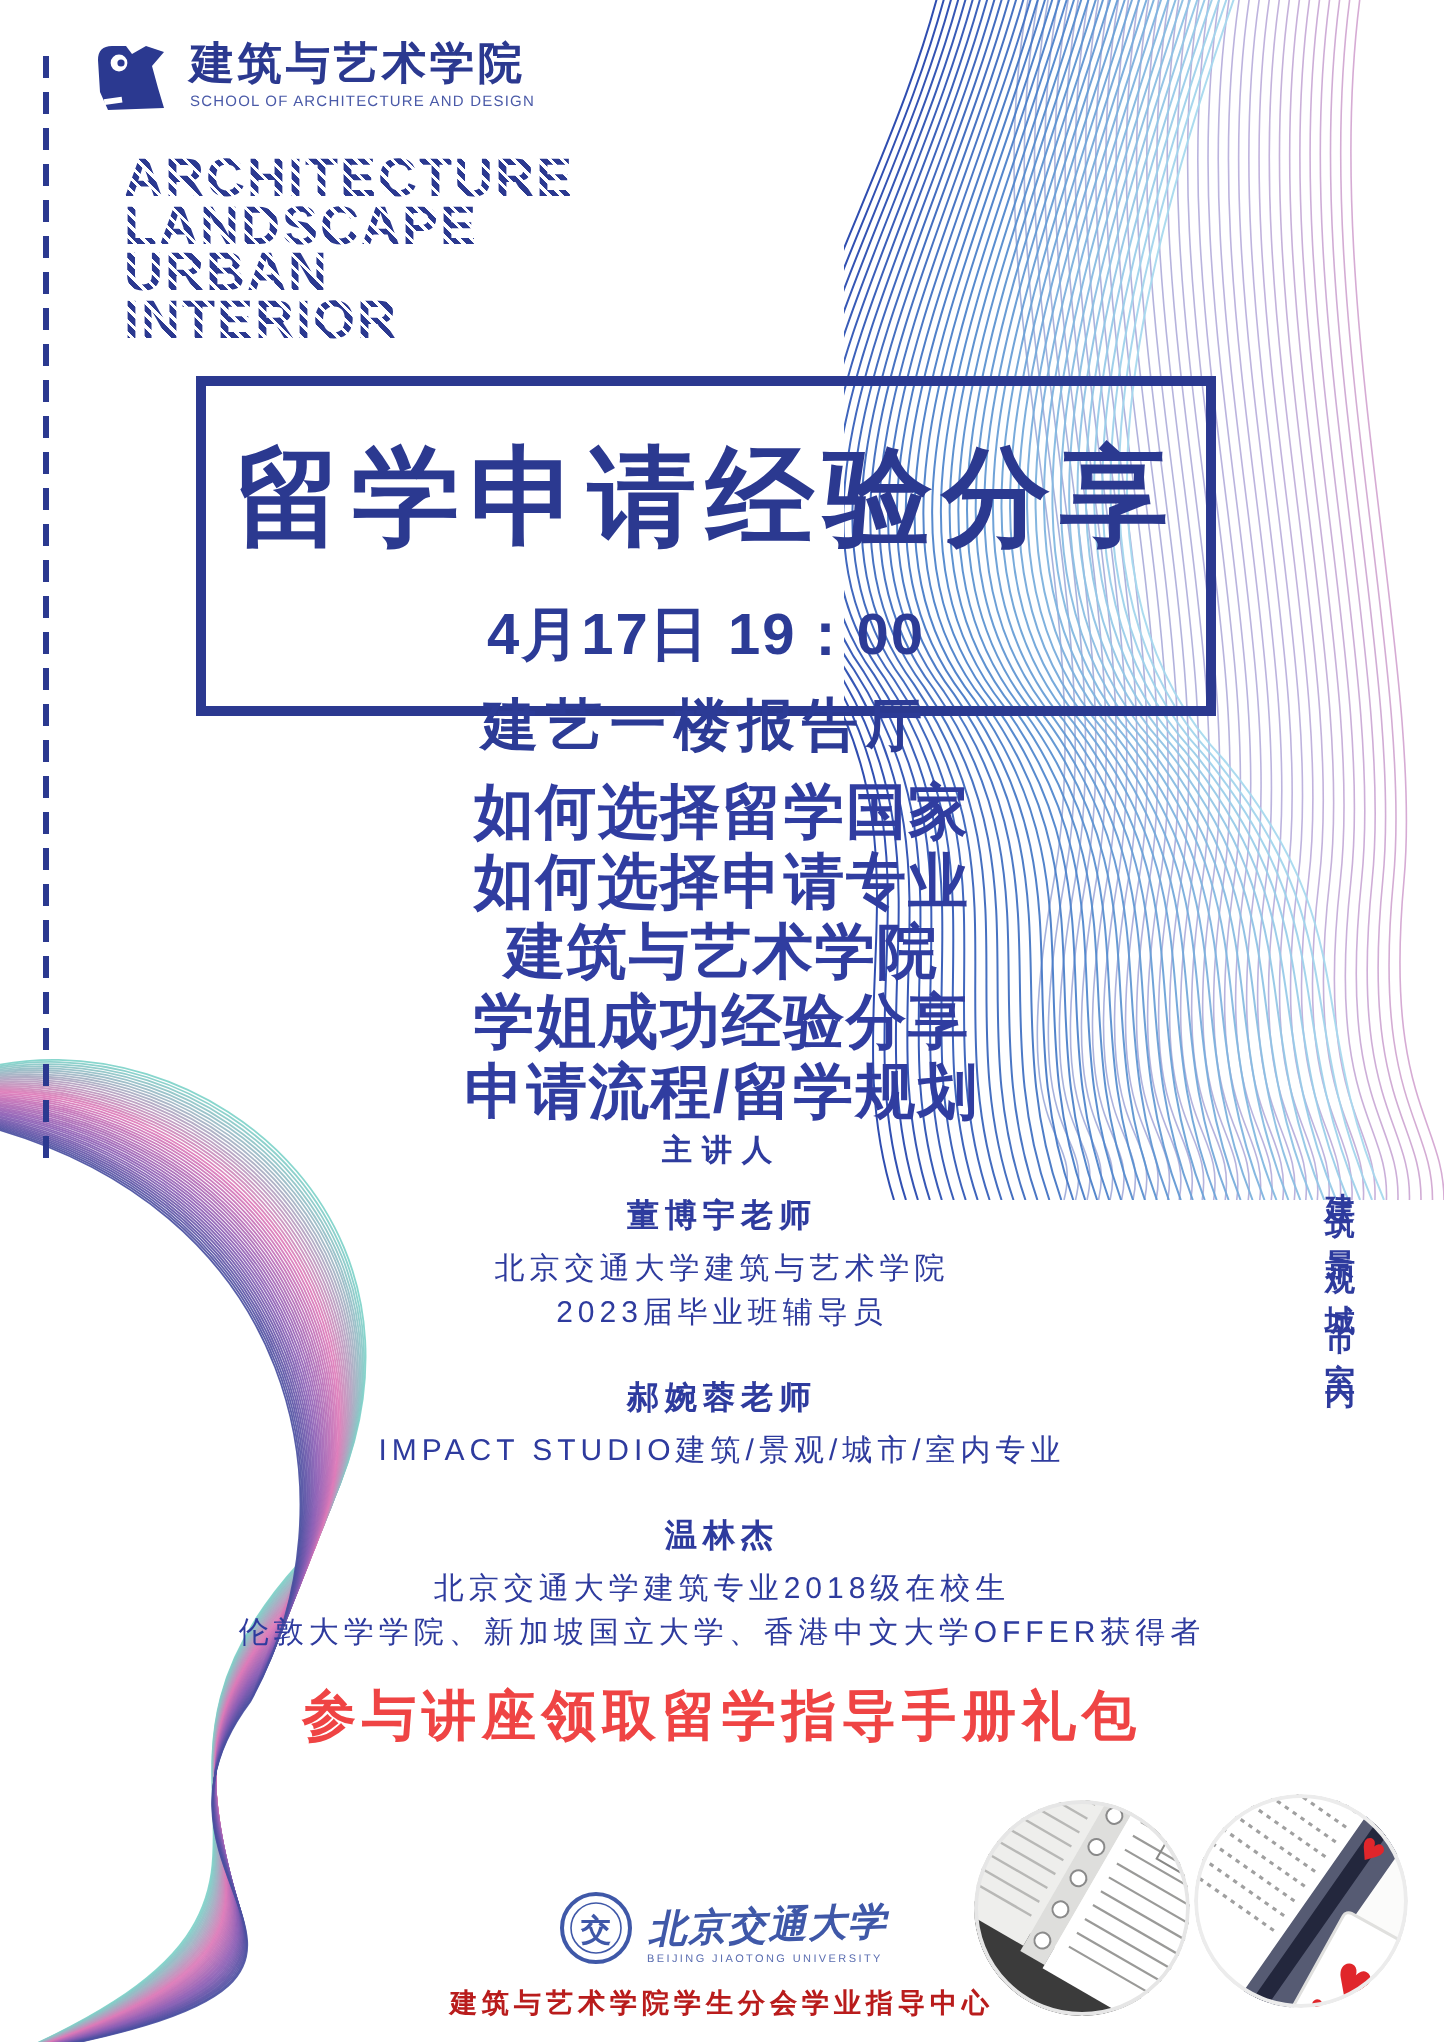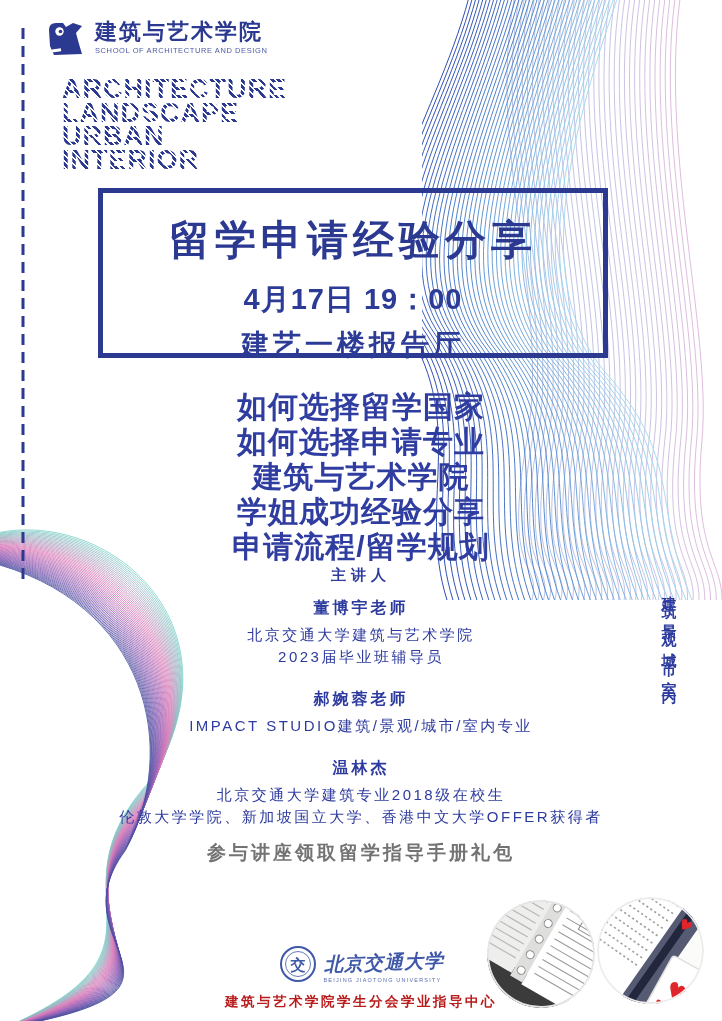--- a/index.html
+++ b/index.html
@@ -22,38 +22,38 @@
 
   
   .fields{position:absolute;left:62px;top:78px;z-index:3;}
   .fields-inner{font-weight:800;font-size:27px;line-height:23.5px;letter-spacing:1px;color:#2b3990;}
   .hatch{position:absolute;inset:0;pointer-events:none;
     background:repeating-linear-gradient(45deg,#ffffff 0px,#ffffff 1.6px,rgba(255,255,255,0) 1.6px,rgba(255,255,255,0) 4.3px);}
 
   
   .title-box{position:absolute;left:98px;top:188px;width:500px;height:160px;
     border:5px solid #2b3990;text-align:center;z-index:3;}
-  .event-title{font-size:41px;font-weight:700;letter-spacing:5px;margin-top:20px;color:#2b3990;}
+  .event-title{font-size:54px;font-weight:700;letter-spacing:5px;margin-top:20px;color:#2b3990;}
   .event-datetime{font-size:29px;font-weight:600;letter-spacing:1px;margin-top:12px;color:#2c3b96;}
   .event-venue{font-size:28px;font-weight:600;letter-spacing:4px;margin-top:6px;color:#2c3b96;}
 
   
   .topics{position:absolute;left:0;top:389px;width:722px;text-align:center;z-index:3;}
   .topic-line{font-size:30px;font-weight:700;letter-spacing:1px;line-height:35px;color:#303da0;}
 
   
   .speakers{position:absolute;left:0;top:566px;width:722px;text-align:center;z-index:3;color:#2e3b9e;}
   .spk-heading{font-size:15px;font-weight:700;letter-spacing:5px;margin-bottom:13px;}
   .spk-group{margin-bottom:21px;}
   .spk-name{font-size:16px;font-weight:700;letter-spacing:3px;margin-bottom:5px;}
   .spk-line{font-size:15px;font-weight:500;letter-spacing:2.5px;line-height:22px;}
 
   
   .cta{position:absolute;left:0;top:840px;width:722px;text-align:center;
-    font-size:19px;font-weight:800;letter-spacing:3px;color:#737373;z-index:3;}
+    font-size:27px;font-weight:800;letter-spacing:3px;color:#ef4444;z-index:3;}
 
   
   .side-vertical{position:absolute;right:44px;top:584px;writing-mode:vertical-rl;
     font-size:15px;font-weight:600;letter-spacing:8px;color:#2e3b9e;z-index:3;}
 
   
   .footer-logo{position:absolute;left:0;top:945px;width:722px;display:flex;
     justify-content:center;align-items:center;z-index:3;}
   .uni-name-col{margin-left:7px;text-align:left;}
   .uni-name{font-family:"DejaVu Serif","Liberation Serif",serif;font-style:italic;

